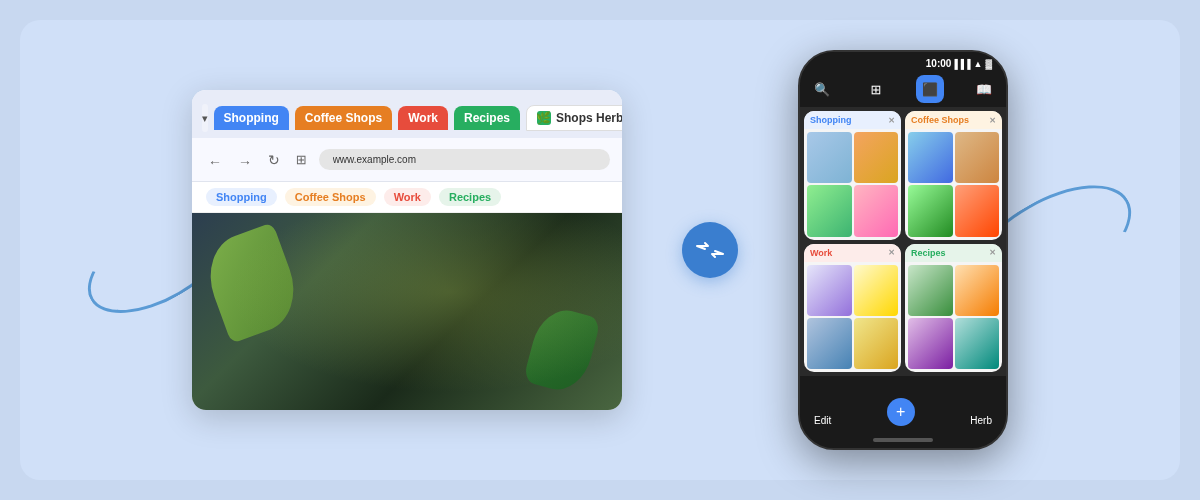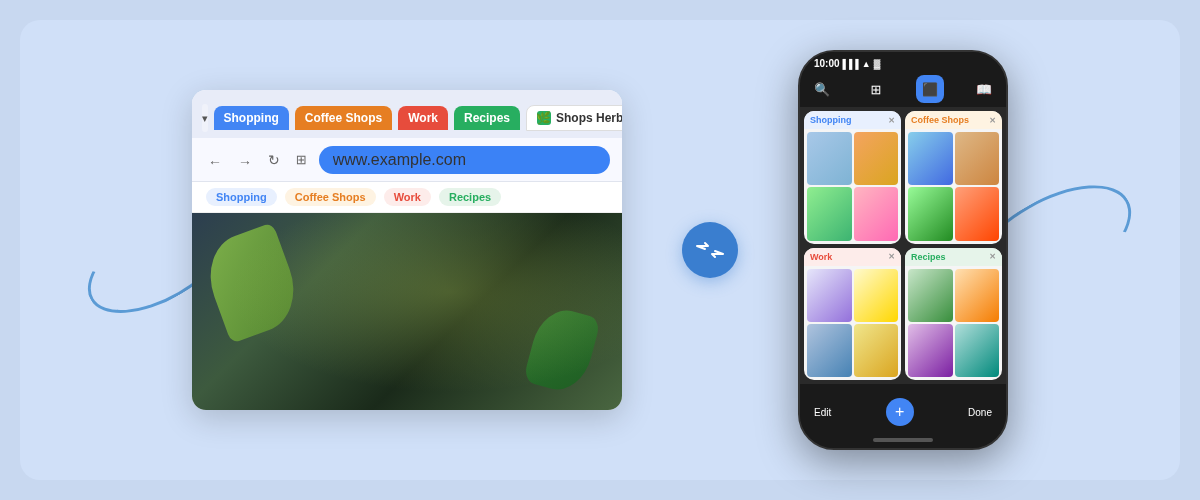--- a/index.html
+++ b/index.html
@@ -143,25 +143,25 @@
       border: none;
       color: #666;
       cursor: pointer;
       font-size: 14px;
       padding: 2px 4px;
     }
     .nav-btn:disabled { color: #ccc; cursor: default; }
 
     .address-input {
       flex: 1;
-      background: #3b82f6;
+      background: #e5e5e5;
       border: none;
       border-radius: 20px;
       padding: 5px 14px;
-      font-size: 16px;
+      font-size: 10px;
       color: #333;
       outline: none;
     }
 
     .tab-groups-row {
       padding: 6px 14px;
       display: flex;
       align-items: center;
       gap: 8px;
       flex-shrink: 0;
@@ -259,21 +259,21 @@
       position: relative;
       z-index: 2;
       border: 2px solid #333;
     }
 
     .phone-status-bar {
       background: #1a1a1a;
       padding: 6px 14px 2px;
       display: flex;
       align-items: center;
-      justify-content: flex-start;
+      justify-content: flex-end;
       flex-shrink: 0;
     }
 
     .status-time {
       color: white;
       font-size: 10px;
       font-weight: 700;
     }
 
     .status-icons {
@@ -379,23 +379,23 @@
     .t10 { background: linear-gradient(135deg, #fffacd, #ffd700); }
     .t11 { background: linear-gradient(135deg, #b0c4de, #4682b4); }
     .t12 { background: linear-gradient(135deg, #f0e68c, #daa520); }
     .t13 { background: linear-gradient(135deg, #c8e6c9, #388e3c); }
     .t14 { background: linear-gradient(135deg, #ffe0b2, #f57c00); }
     .t15 { background: linear-gradient(135deg, #e1bee7, #7b1fa2); }
     .t16 { background: linear-gradient(135deg, #b2dfdb, #00897b); }
 
     .phone-bottom-bar {
       background: #1a1a1a;
-      padding: 14px 14px 8px;
-      display: flex;
-      align-items: center;
+      padding: 22px 14px 8px;
+      display: flex;
+      align-items: flex-end;
       justify-content: space-between;
       flex-shrink: 0;
     }
 
     .phone-bottom-text {
       color: white;
       font-size: 10px;
       cursor: pointer;
     }
 
@@ -559,21 +559,21 @@
           <div class="thumb t15"></div>
           <div class="thumb t16"></div>
         </div>
       </div>
 
     </div>
 
     <div class="phone-bottom-bar">
       <span class="phone-bottom-text">Edit</span>
       <div class="phone-add-btn">+</div>
-      <span class="phone-bottom-text">Done</span>
+      <span class="phone-bottom-text">Herb</span>
     </div>
 
     <div class="phone-home-indicator">
       <div class="home-indicator-bar"></div>
     </div>
 
   </div>
 
 </div>
 

